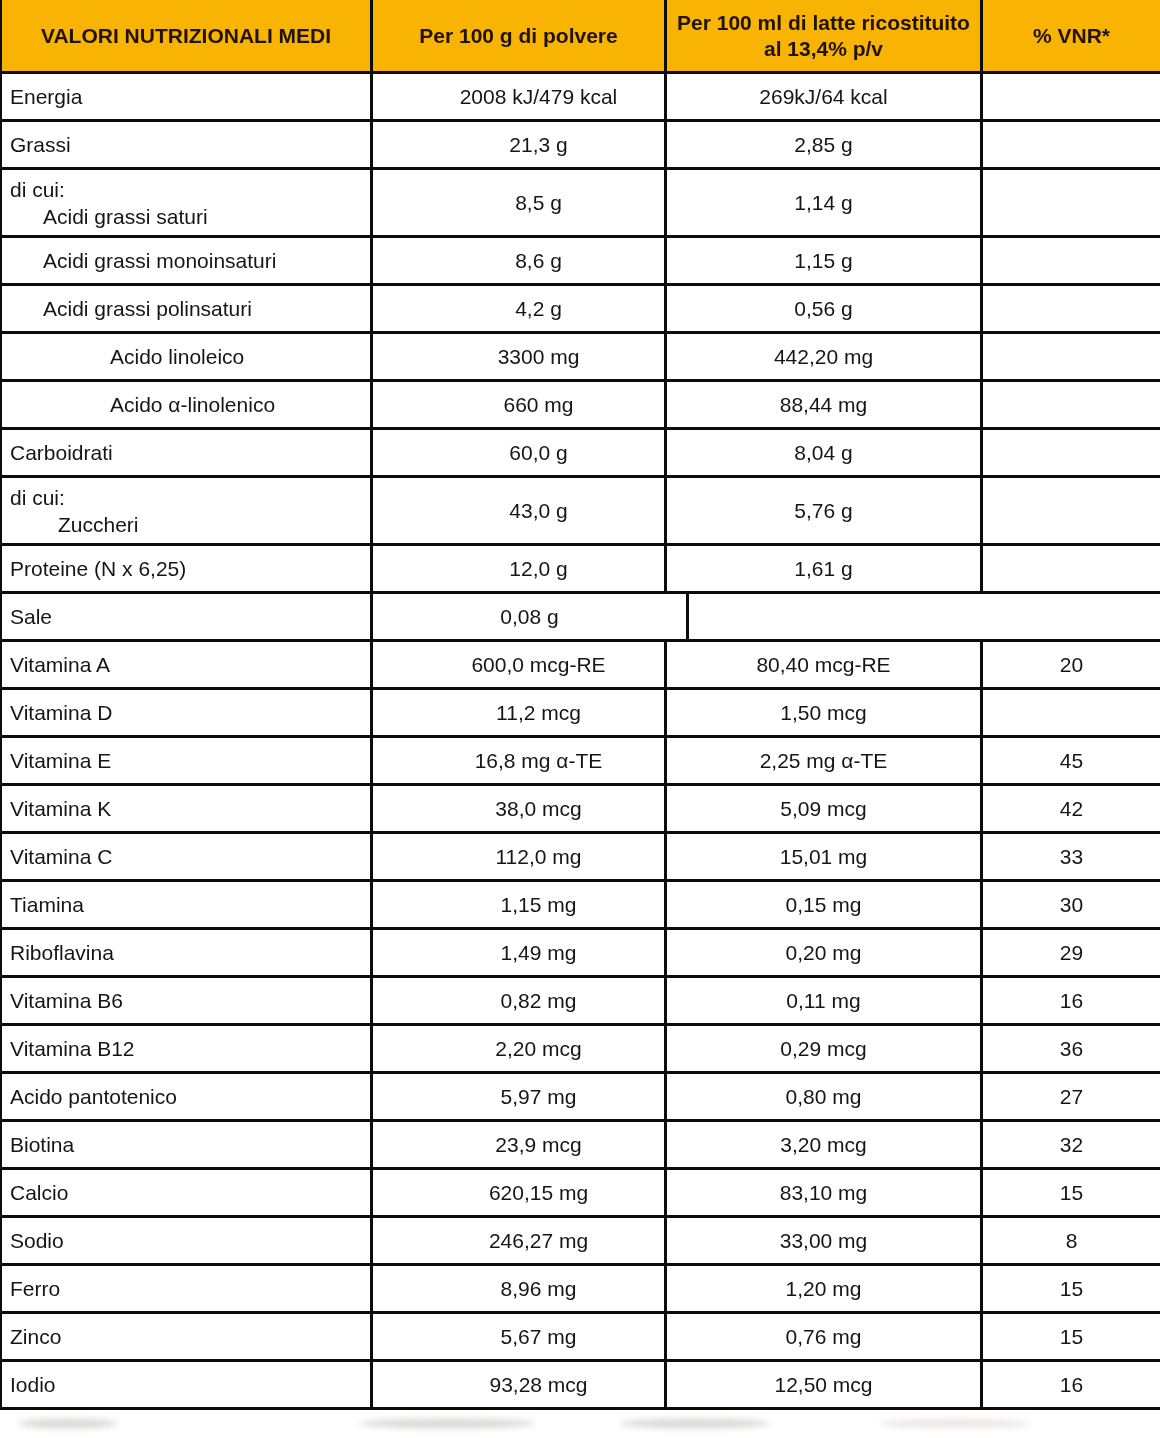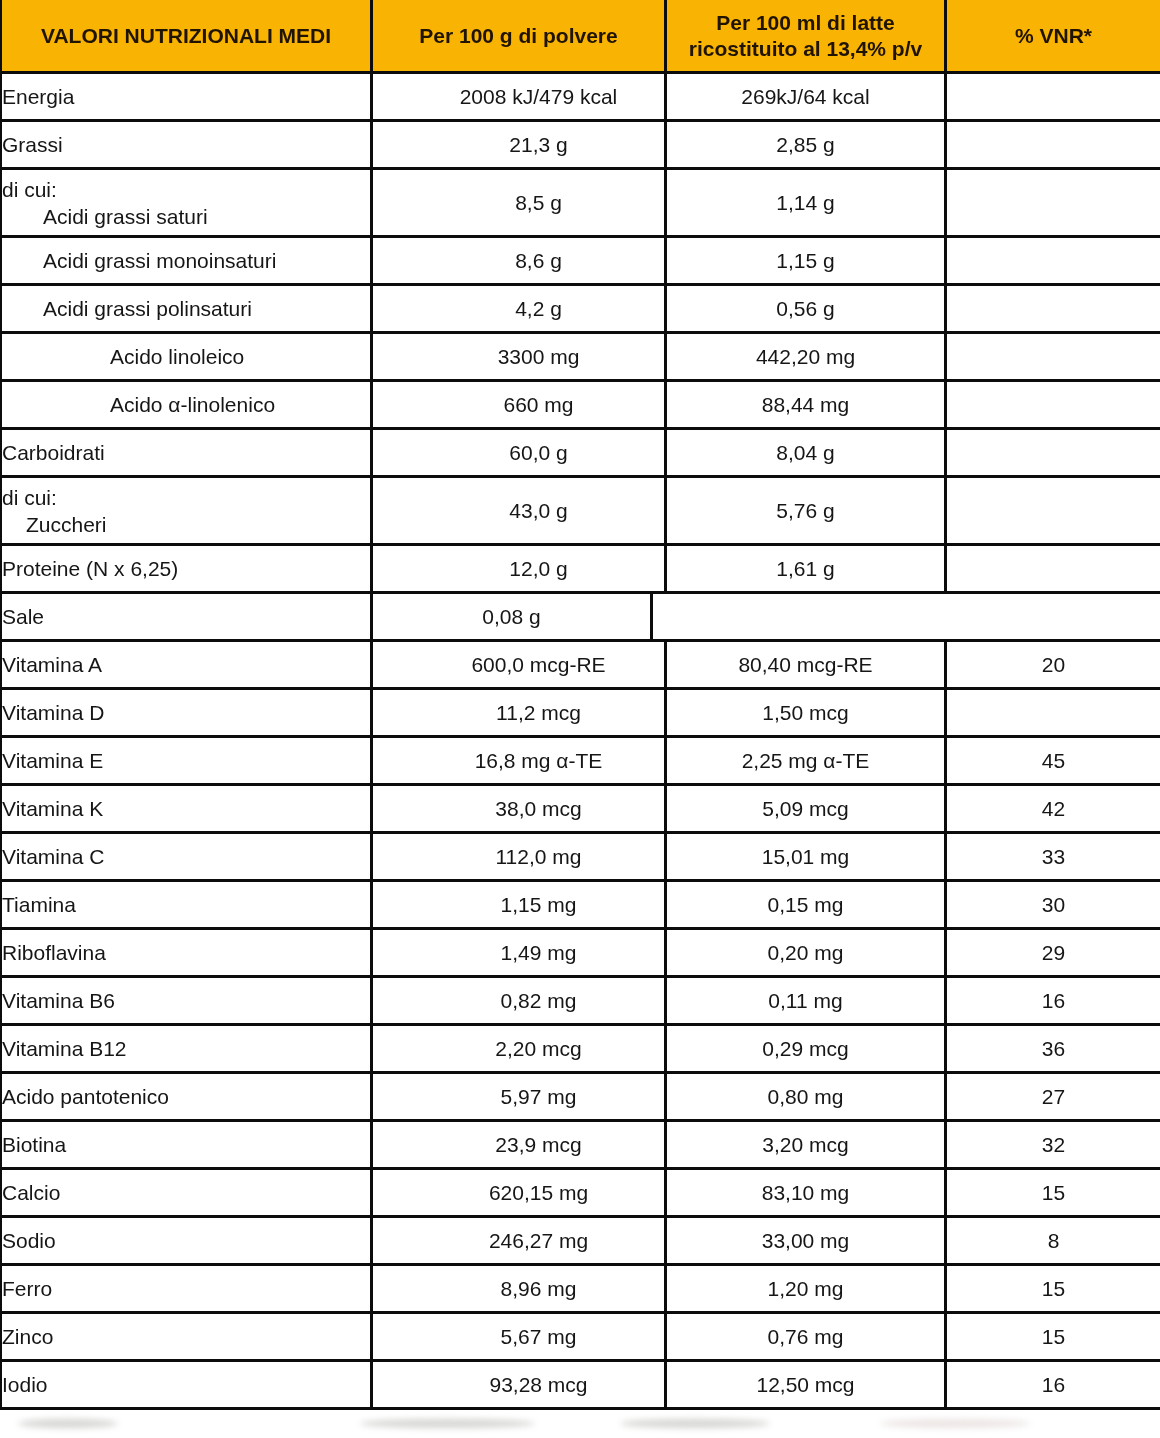--- a/index.html
+++ b/index.html
@@ -31,21 +31,21 @@
     background:var(--header-bg);
   }
   .cell{
     border-right:3px solid var(--border);
     display:flex;
     align-items:center;
     overflow:hidden;
   }
   .c0{width:371px;}
   .c1{width:294px;padding-left:40px;}
-  .c2{width:280px;}
+  .c2{width:316px;}
   .c3{flex:1;border-right:none;}
   .header-cell{
     justify-content:center;
     text-align:center;
     font-weight:bold;
     font-size:21px;
     line-height:26px;
     color:var(--header-text);
     padding:0 8px;
   }
@@ -54,23 +54,23 @@
     text-align:center;
     font-size:21px;
   }
   .label-cell{
     flex-direction:column;
     justify-content:center;
     align-items:stretch;
     font-size:21px;
   }
   .lbl-line{display:block;line-height:27px;}
-  .indent-0{padding-left:0;}
+  .indent-0{padding-left:8px;}
   .indent-1{padding-left:41px;}
-  .indent-2{padding-left:24px;}
+  .indent-2{padding-left:56px;}
   .indent-3{padding-left:108px;}
   .remnant{
     position:relative;
     width:1160px;
     height:28px;
     background:#ffffff;
   }
   .smudge{
     position:absolute;
     top:9px;

